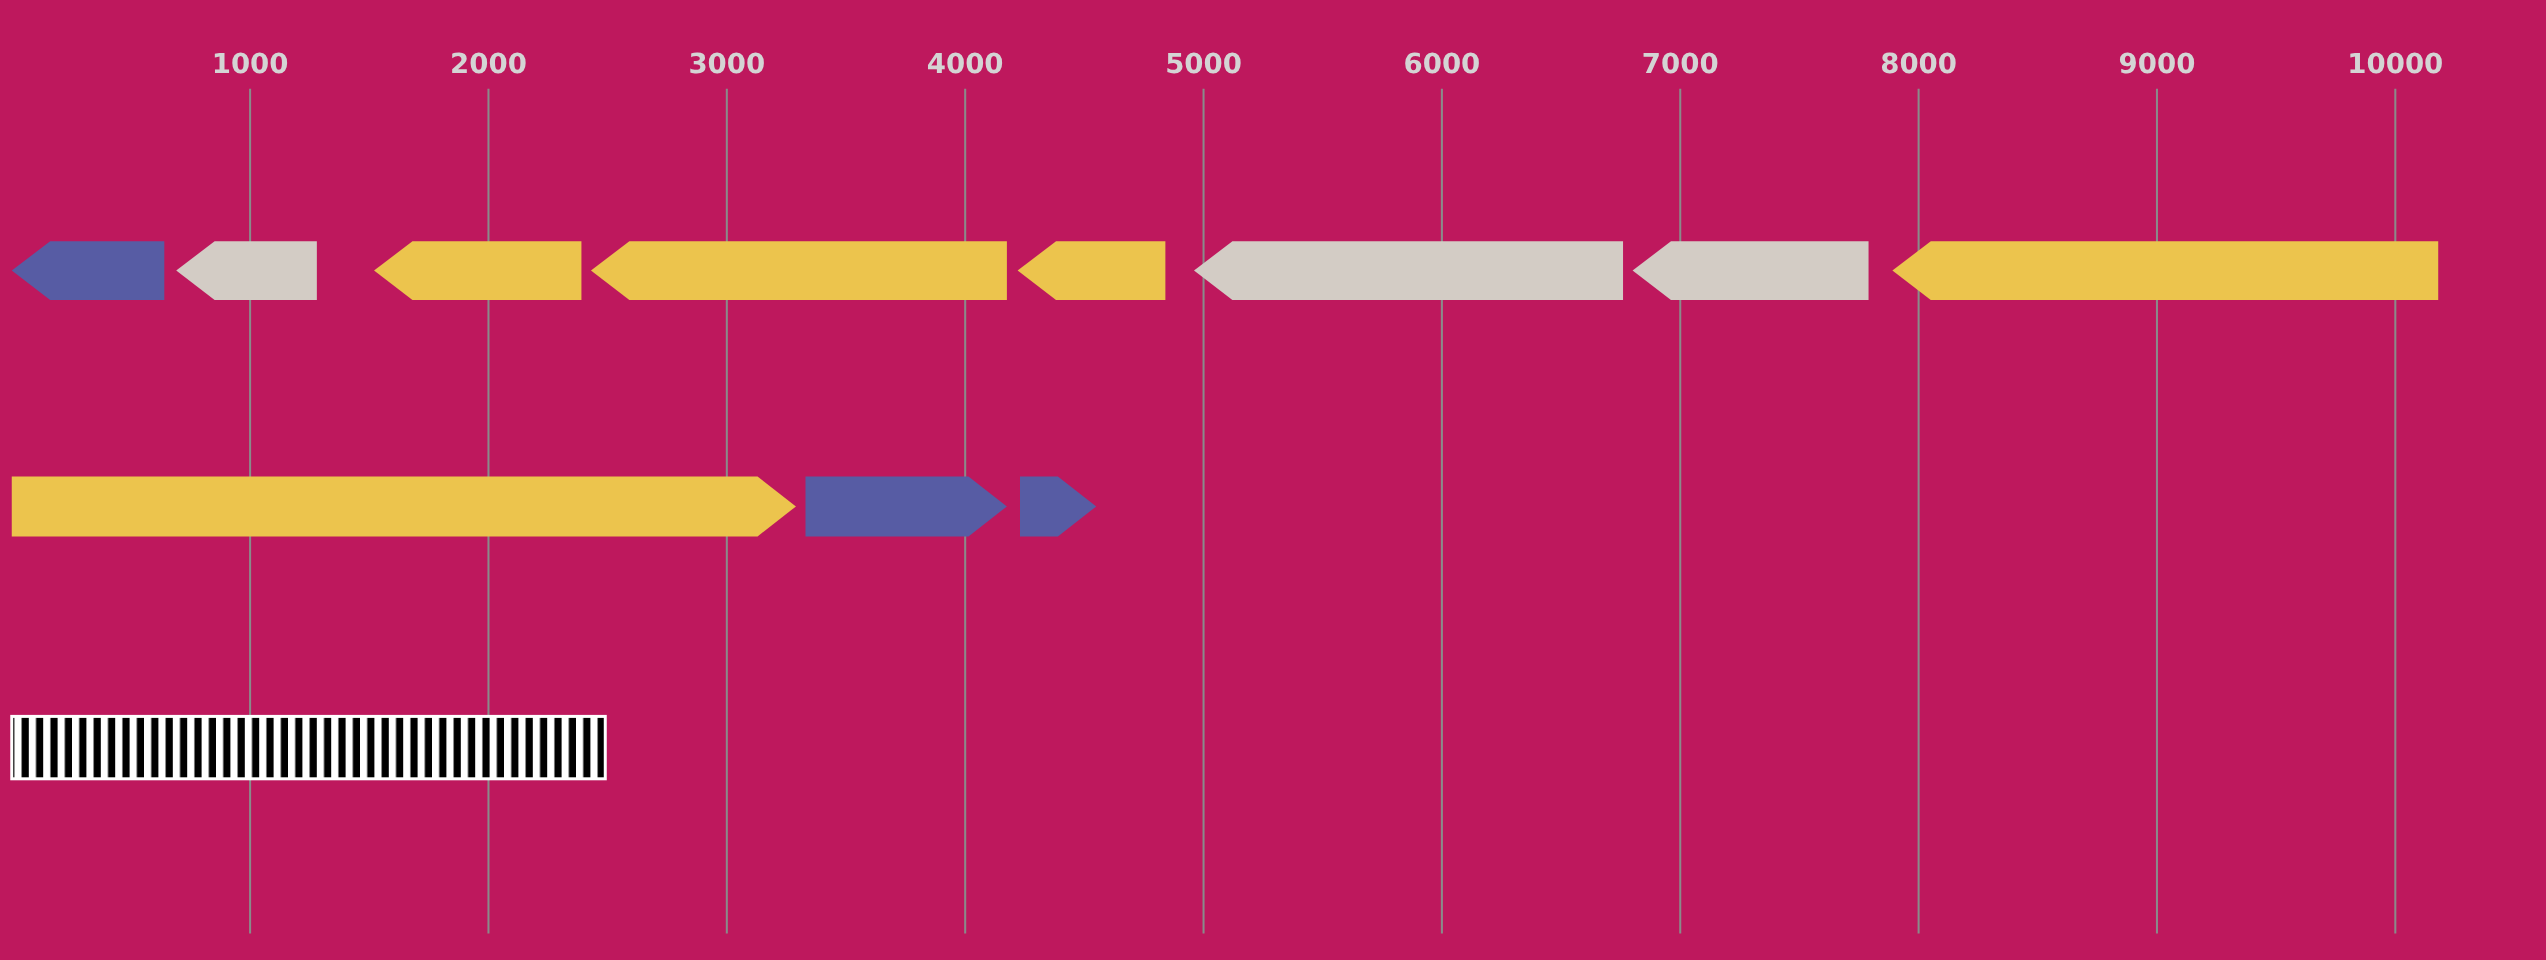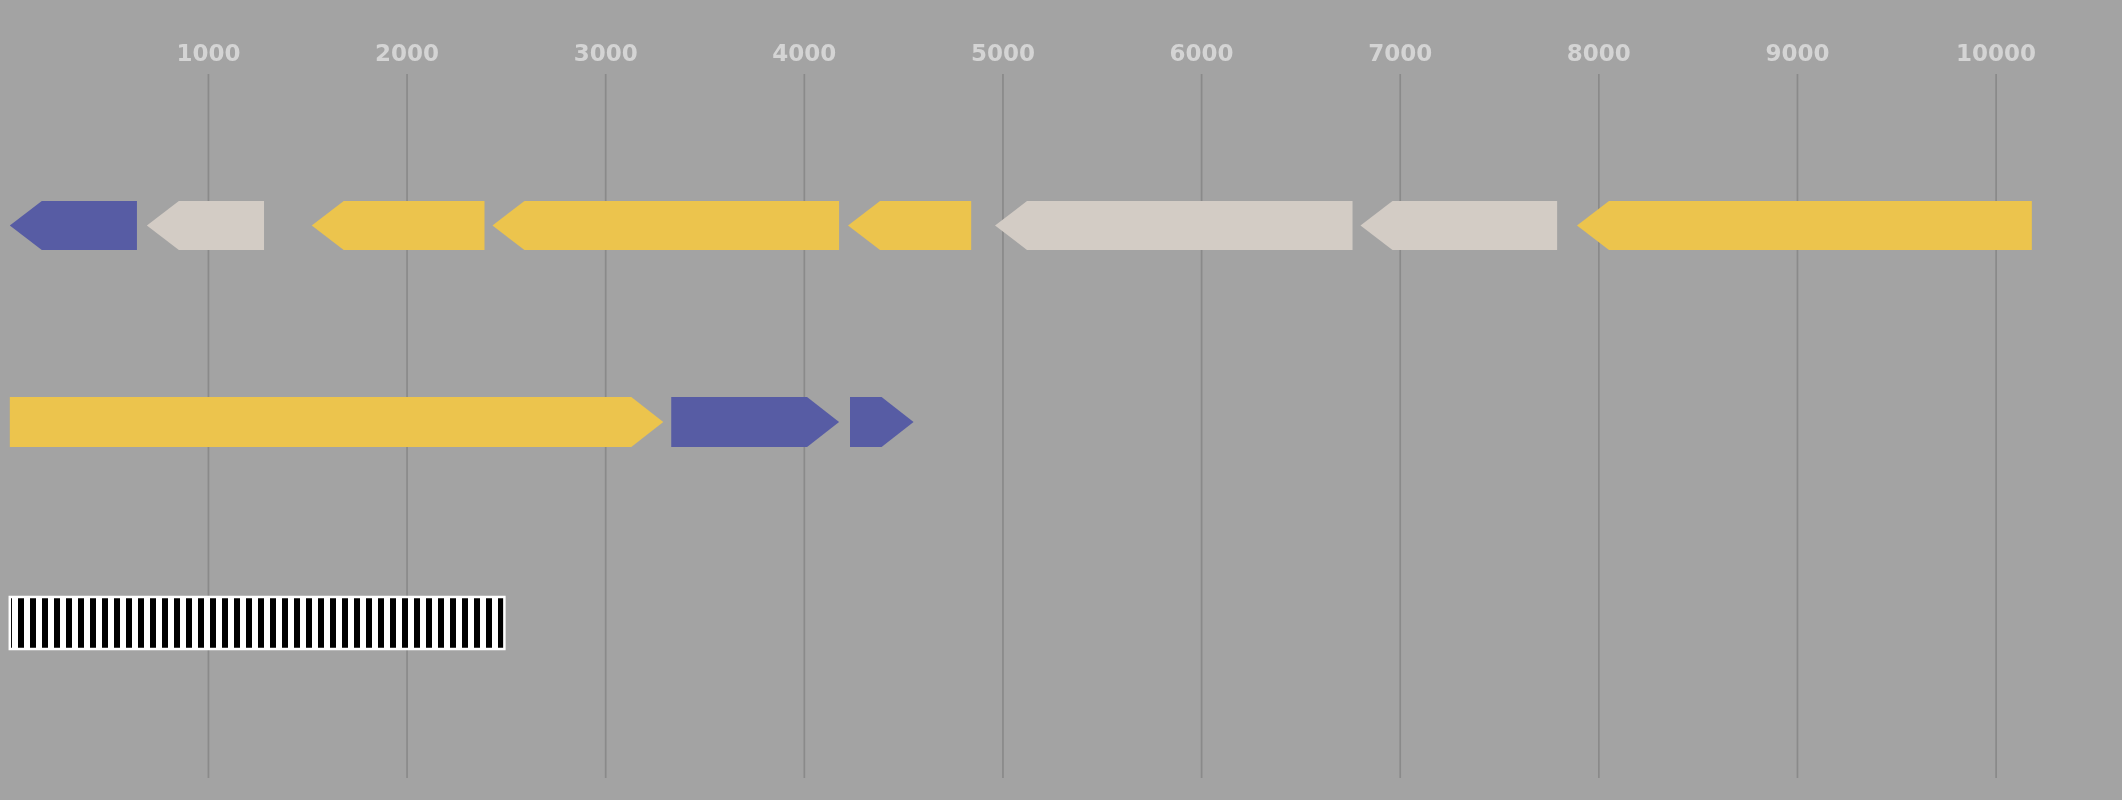--- a/index.html
+++ b/index.html
@@ -4,21 +4,21 @@
 <style>
   html, body {
     margin: 0;
     padding: 0;
     background: #000000;
   }
   .figure {
     position: relative;
     width: 2122px;
     height: 800px;
-    background: #a3a3a3;
+    background: #be185d;
     overflow: hidden;
     font-family: "DejaVu Sans", sans-serif;
   }
   .figure svg {
     display: block;
     width: 2122px;
     height: 800px;
   }
   text.tick-label {
     font-family: "DejaVu Sans", sans-serif;

